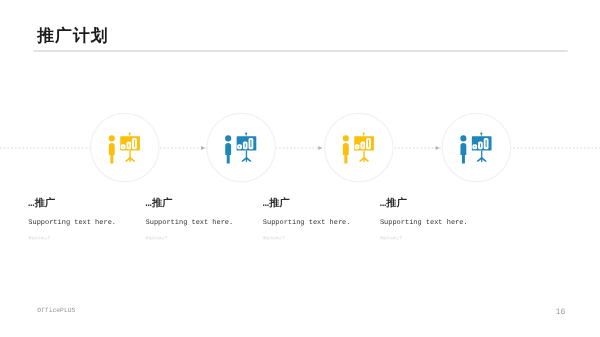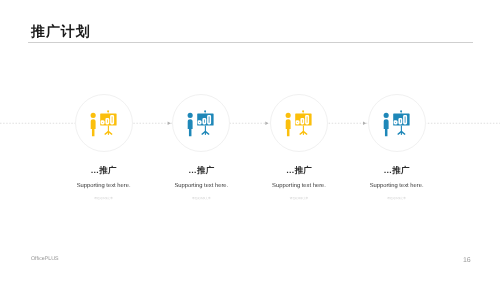--- a/index.html
+++ b/index.html
@@ -1,23 +1,23 @@
 <!DOCTYPE html>
 <html><head>
 <meta charset="utf-8">
 <style>
   html,body{margin:0;padding:0;background:#fff;}
   body{width:500px;height:281px;overflow:hidden;
        font-family:"Liberation Sans","DejaVu Sans",sans-serif;
        -webkit-font-smoothing:antialiased;text-rendering:geometricPrecision;}
-  .slide{position:relative;width:500px;height:281px;background:#fff;overflow:hidden;will-change:transform;}
+  .slide{position:relative;width:500px;height:281px;background:#fff;overflow:hidden;will-change:transform;font-family:Liberation Mono, monospace;}
   .title{position:absolute;left:31px;top:24px;font-size:14px;line-height:14px;font-weight:700;color:#1b1b1b;letter-spacing:0.9px;white-space:nowrap;}
   .title-rule{position:absolute;left:28px;top:42px;width:445px;height:1px;background:#cfcfcf;}
   .node{position:absolute;width:58px;height:58px;border-radius:50%;border:1px solid #f1f1f1;background:#fff;box-sizing:border-box;}
-  .caption{position:absolute;text-align:center;width:160px;}
+  .caption{position:absolute;text-align:left;width:160px;}
   .cap-title{font-size:8.5px;line-height:11px;font-weight:700;color:#2b2b2b;letter-spacing:0.2px;}
   .cap-sub{font-size:5.8px;line-height:8px;color:#333;margin-top:6px;letter-spacing:0px;}
   .cap-tiny{font-size:2.6px;line-height:4px;color:#cfcfcf;margin-top:6.5px;letter-spacing:0.05px;}
   .footer-left{position:absolute;left:31px;top:255.5px;font-size:5.3px;color:#959595;letter-spacing:0px;}
   .footer-right{position:absolute;left:463px;top:257.2px;font-size:7px;color:#9a9a9a;letter-spacing:-0.2px;}
 </style>
 </head>
 <body>
 
 <div class="slide">

